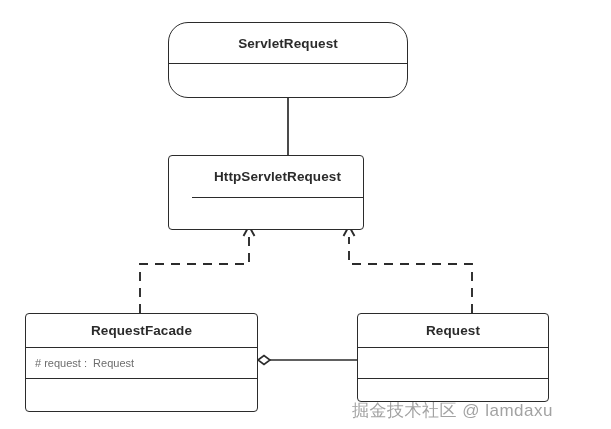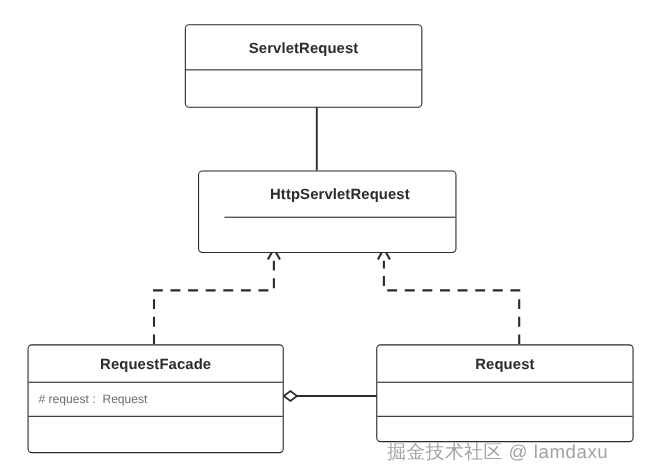--- a/index.html
+++ b/index.html
@@ -54,40 +54,40 @@
     align-items: center;
     padding-left: 9px;
   }
   .attr-text {
     font-size: 11px;
     color: #6d6d6d;
     white-space: pre;
   }
   
   #class-servlet-request {
-    left: 168px; top: 22px; width: 216px; height: 76px;
+    left: 168px; top: 22px; width: 240px; height: 76px; border-radius: 20px;
   }
   #class-servlet-request .class-title { height: 40px; }
   #class-servlet-request .compartment { flex: 1; }
 
   #class-http-servlet-request {
-    left: 180px; top: 155px; width: 235px; height: 75px; padding-left: 23px;
+    left: 168px; top: 155px; width: 196px; height: 75px; padding-left: 23px;
   }
   #class-http-servlet-request .class-title { height: 41px; }
   #class-http-servlet-request .compartment { flex: 1; }
 
   #class-request-facade {
     left: 25px; top: 313px; width: 233px; height: 99px;
   }
   #class-request-facade .class-title { height: 33px; }
   #class-request-facade .compartment-attrs { height: 31px; }
   #class-request-facade .compartment-ops { flex: 1; }
 
   #class-request {
-    left: 342px; top: 313px; width: 234px; height: 89px; justify-content: flex-end;
+    left: 357px; top: 313px; width: 192px; height: 89px; justify-content: flex-end;
   }
   #class-request .class-title { height: 33px; }
   #class-request .compartment-attrs { height: 31px; }
   #class-request .compartment-ops { flex: 1; }
 
   #watermark {
     position: absolute;
     left: 352px;
     top: 396px;
     width: 252px;

